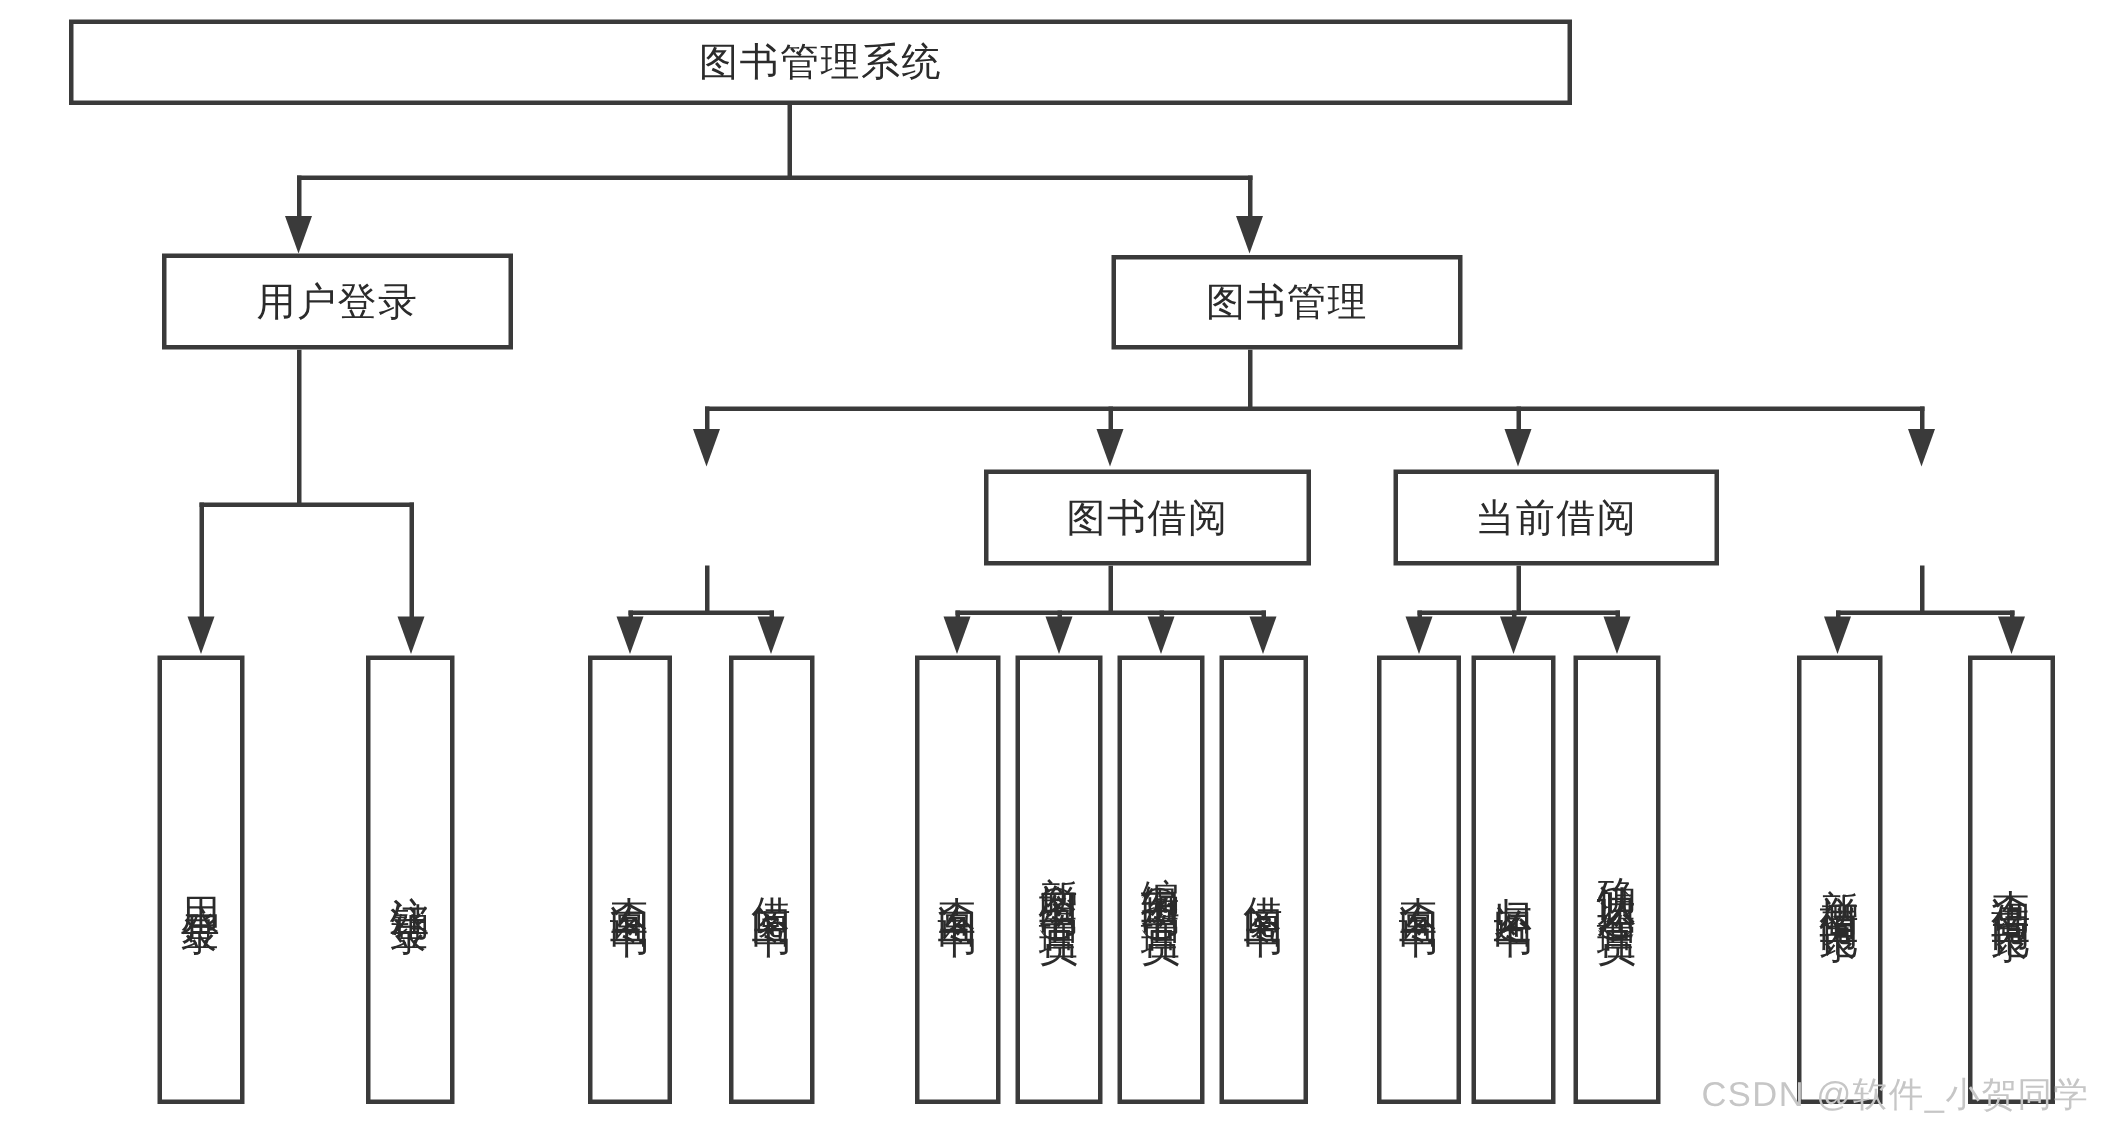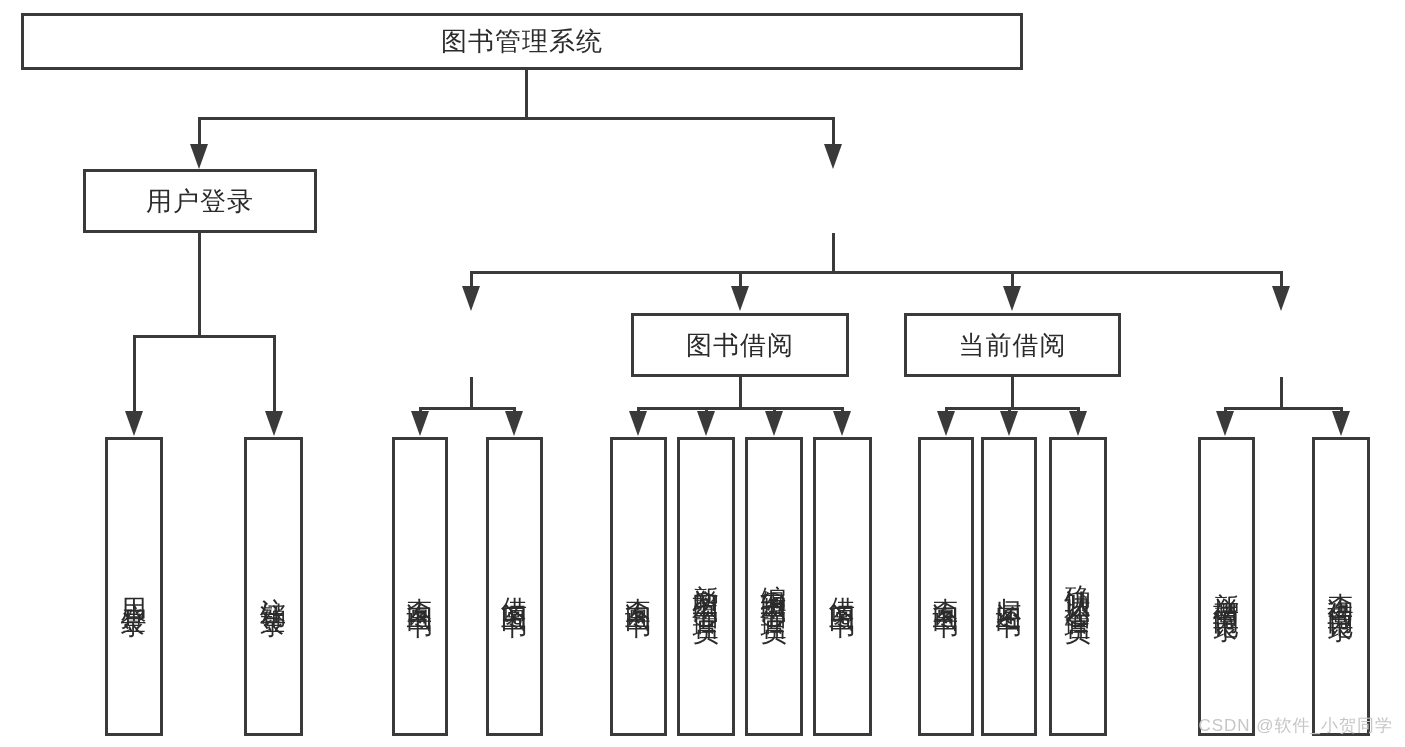--- a/index.html
+++ b/index.html
@@ -5,43 +5,44 @@
   html,body{margin:0;padding:0;background:#ffffff;}
   .canvas{
     position:relative;width:1405px;height:747px;background:#ffffff;overflow:hidden;
     font-family:"Liberation Sans","DejaVu Sans",sans-serif;color:#2b2b2b;
   }
   .box{
     position:absolute;background:#ffffff;border:3px solid #3a3a3a;box-sizing:border-box;
     display:flex;align-items:center;justify-content:center;
     font-size:26px;color:#2b2b2b;z-index:2;
   }
-  .box.h{letter-spacing:1px;}
+  .box.h{letter-spacing:1px;margin-left:25px;}
   .box.v{
     writing-mode:vertical-rl;letter-spacing:5px;line-height:1;font-size:26px;
   }
   .ln{position:absolute;background:#3a3a3a;z-index:1;}
   .arr{
     position:absolute;width:0;height:0;z-index:1;
     border-left:9px solid transparent;border-right:9px solid transparent;
     border-top:25px solid #3a3a3a;
   }
   .watermark{
-    position:absolute;z-index:6;font-size:17px;letter-spacing:1px;color:#c6c6c6;
+    position:absolute;z-index:6;font-size:23px;letter-spacing:1px;color:#c6c6c6;
     white-space:nowrap;
   }
 </style>
 </head>
 <body>
 
 <div class="canvas">
 
   <div class="box h" style="left:21px;top:13px;width:1002px;height:57px">图书管理系统</div>
 
   <div class="box h" style="left:83px;top:169px;width:234px;height:64px">用户登录</div>
+  <div class="box h" style="left:716px;top:170px;width:234px;height:63px">图书管理</div>
 
   <div class="box h" style="left:631px;top:313px;width:218px;height:64px">图书借阅</div>
   <div class="box h" style="left:904px;top:313px;width:217px;height:64px">当前借阅</div>
 
   <div class="box v" style="left:105px;top:437px;width:58px;height:299px">用户登录</div>
   <div class="box v" style="left:244px;top:437px;width:59px;height:299px">注销登录</div>
 
   <div class="box v" style="left:392px;top:437px;width:56px;height:299px">查询图书</div>
   <div class="box v" style="left:486px;top:437px;width:57px;height:299px">借阅图书</div>
 

